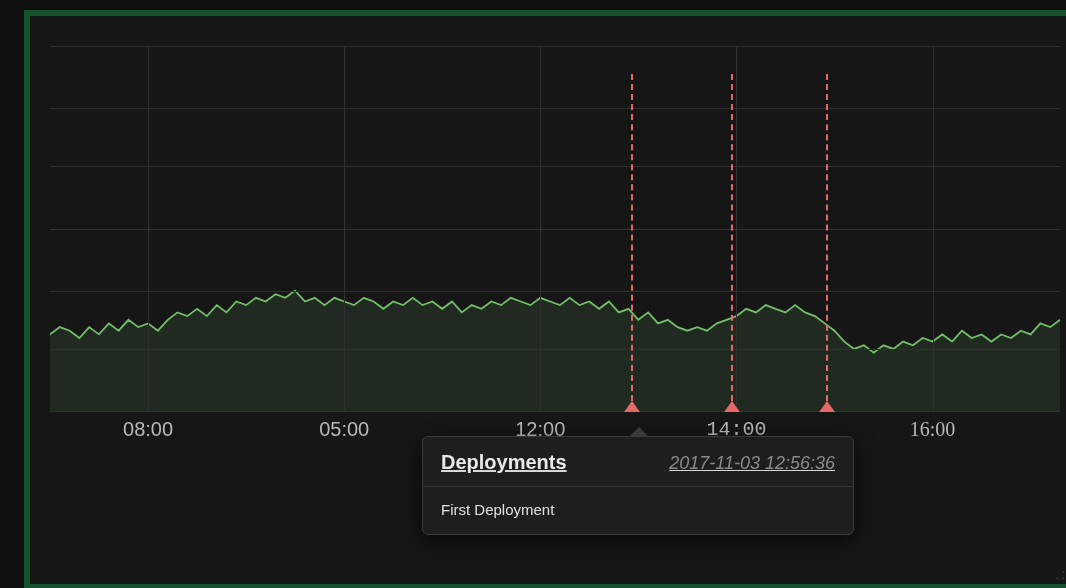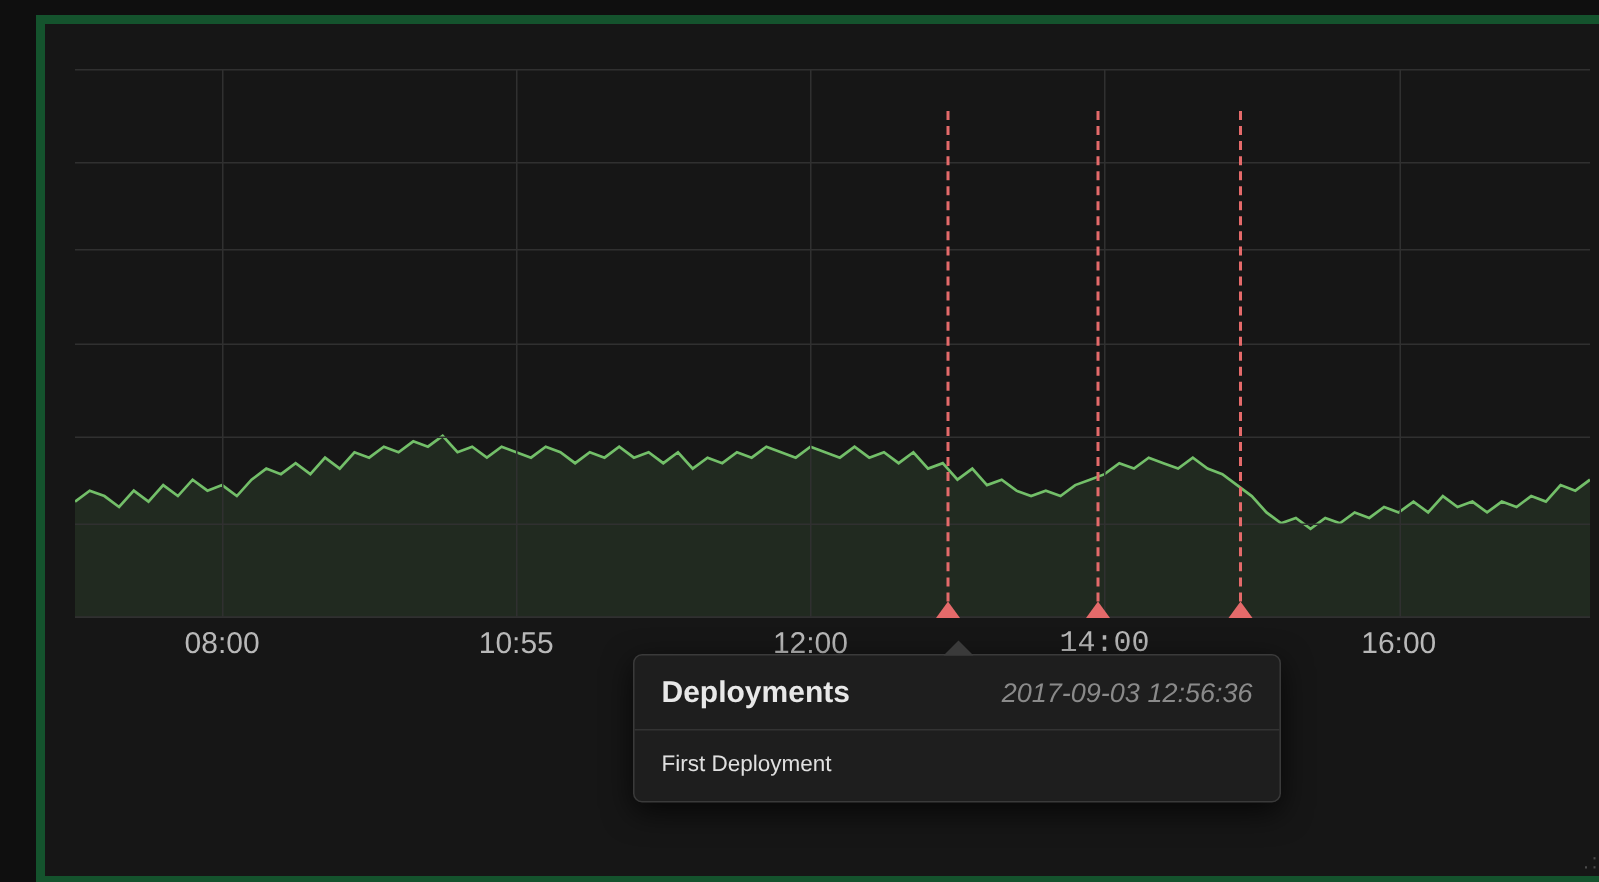--- a/index.html
+++ b/index.html
@@ -99,23 +99,24 @@
     left: 206px;
     width: 0;
     height: 0;
     border-left: 10px solid transparent;
     border-right: 10px solid transparent;
     border-bottom: 10px solid #3a3a3a;
   }
   .tooltip-head {
     display: flex;
     justify-content: space-between;
-    align-items: center;
+    align-items: flex-end;
     padding: 14px 18px 12px 18px;
     border-bottom: 1px solid #333;
+    text-decoration: underline;
   }
   .tooltip-title {
     font-size: 20px;
     font-weight: 600;
     color: #e8e8e8;
   }
   .tooltip-time {
     font-size: 18px;
     font-style: italic;
     color: #8a8a8a;
@@ -162,29 +163,29 @@
       <div class="annot-line" style="left: 581.466px;"></div>
       <div class="annot-tri" style="left: 582.466px;"></div>
       <div class="annot-line" style="left: 680.505px;"></div>
       <div class="annot-tri" style="left: 681.505px;"></div>
       <div class="annot-line" style="left: 775.621px;"></div>
       <div class="annot-tri" style="left: 776.621px;"></div>
     </div>
 
   <div class="xlabels" id="xlabels">
       <div class="xlabel" style="left: 98.0583px;">08:00</div>
-      <div class="xlabel" style="left: 294.175px;">10:55</div>
+      <div class="xlabel" style="left: 294.175px;">05:00</div>
       <div class="xlabel" style="left: 490.291px;">12:00</div>
       <div class="xlabel" style="left: 686.408px; font-family: Liberation Mono, monospace;">14:00</div>
-      <div class="xlabel" style="left: 882.524px;">16:00</div>
+      <div class="xlabel" style="left: 882.524px; font-family: Liberation Serif, serif;">16:00</div>
     </div>
 
   <div class="tooltip">
     <div class="tooltip-head">
       <span class="tooltip-title">Deployments</span>
-      <span class="tooltip-time">2017-09-03 12:56:36</span>
+      <span class="tooltip-time">2017-11-03 12:56:36</span>
     </div>
     <div class="tooltip-body">First Deployment</div>
   </div>
 
   <div class="resize-dots">··<br>···</div>
 
 </div>
 
 </body></html>

